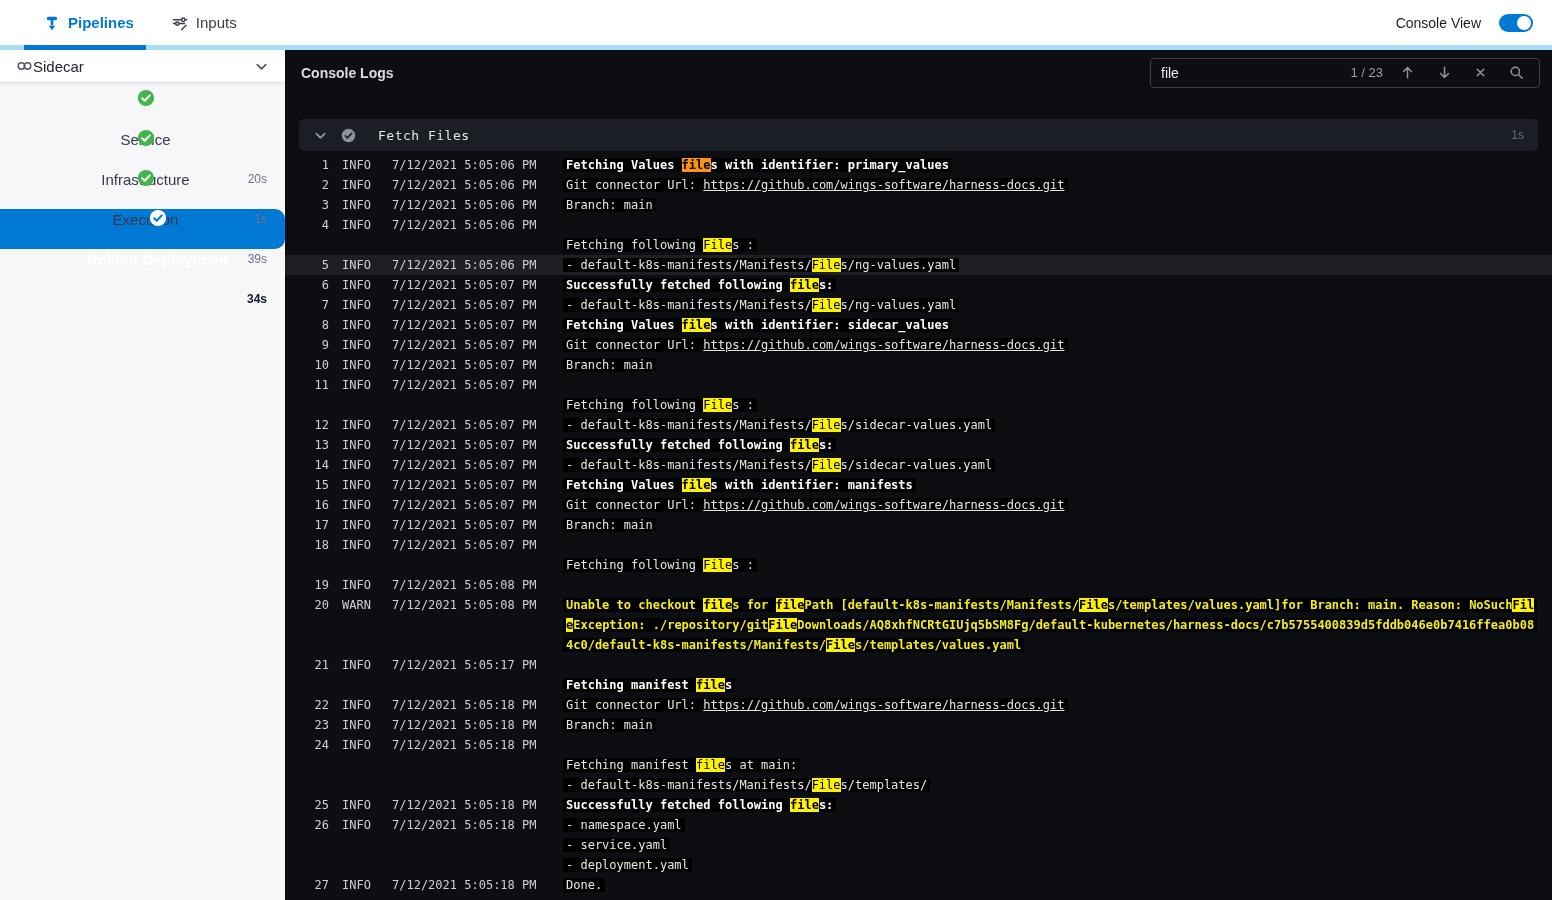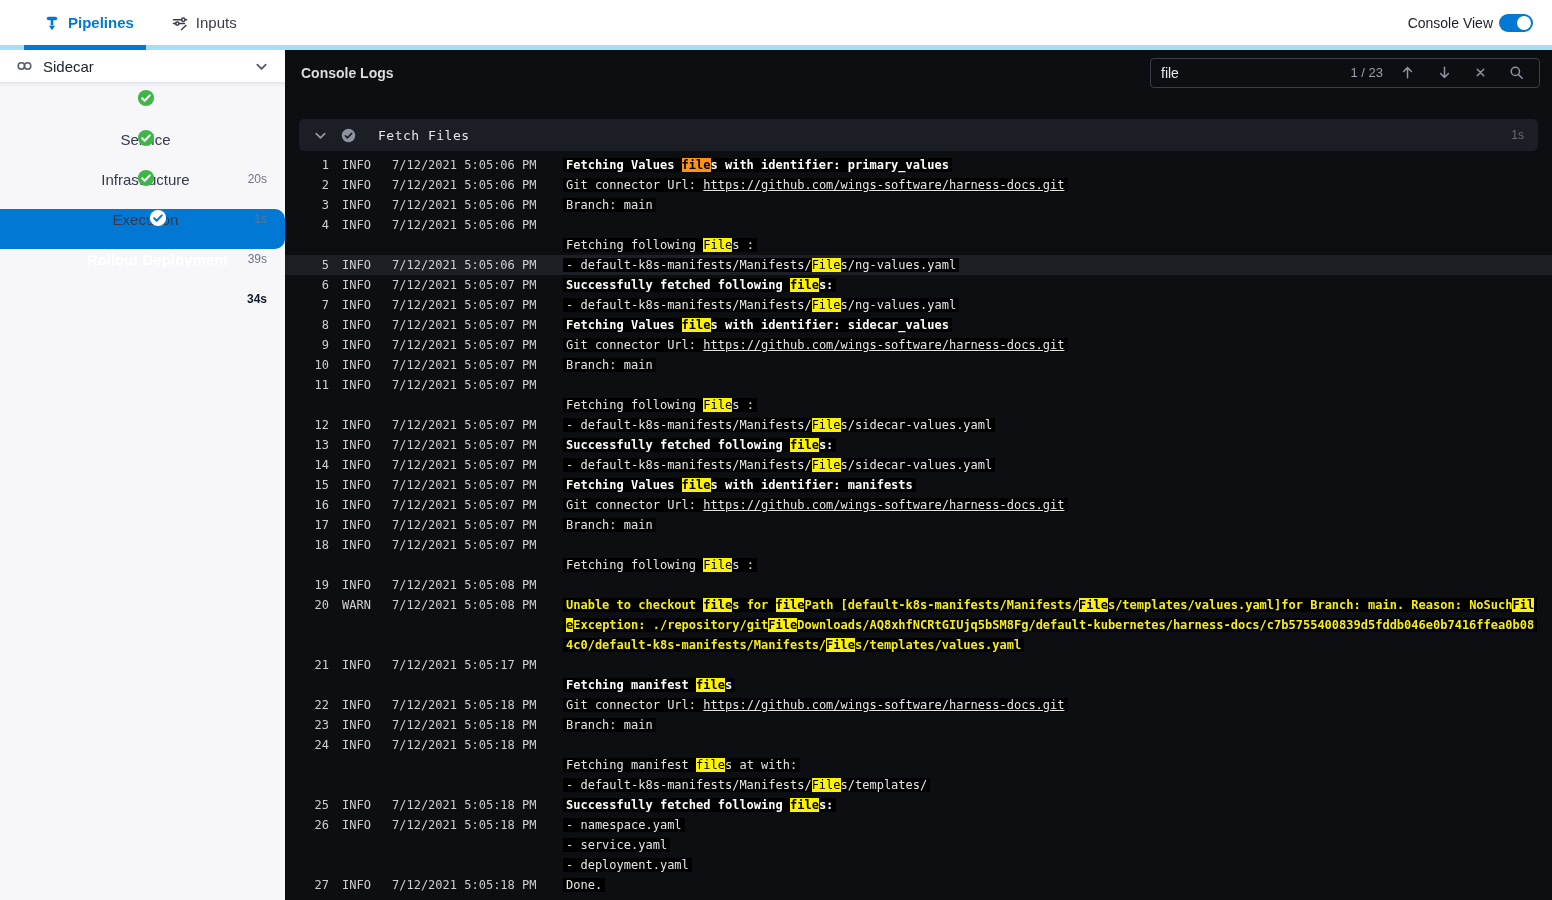--- a/index.html
+++ b/index.html
@@ -5,36 +5,36 @@
   * { margin:0; padding:0; box-sizing:border-box; }
   html,body { width:1552px; height:900px; overflow:hidden; background:#fff;
               font-family:"Liberation Sans", sans-serif; }
 
   
   .topbar { height:45px; background:#fff; display:flex; align-items:center; }
   .tabs { display:flex; align-items:center; margin-left:44px; gap:38px; }
   .tab { display:flex; align-items:center; gap:8px; font-size:15px; color:#3a3b4a; cursor:pointer; }
   .tab.active { color:#0278d5; font-weight:bold; }
   .tab .icon svg { display:block; }
-  .topbar-right { margin-left:auto; display:flex; align-items:center; gap:6px; padding-right:19px; }
+  .topbar-right { margin-left:auto; display:flex; align-items:center; gap:18px; padding-right:19px; }
   .cv-label { font-size:14px; color:#1c1e2a; }
   .toggle { width:34px; height:18px; border-radius:10px; background:#0278d5; position:relative; display:inline-block; cursor:pointer; }
   .toggle .knob { position:absolute; top:2px; right:2px; width:14px; height:14px; border-radius:50%; background:#fff; }
 
   .strip { height:5px; background:#a5def5; position:relative; }
   .strip .seg { position:absolute; left:24px; top:0; width:122px; height:100%; background:#0277d4; }
 
   
   .app { display:flex; height:850px; }
 
   
   .sidebar { width:285px; background:#f7f7fa; display:flex; flex-direction:column; }
   .side-head { height:33px; background:#fff; border-bottom:1px solid #e2e2ea;
                box-shadow:0 2px 3px rgba(40,41,61,.06);
-               display:flex; align-items:center; gap:10px; padding:0 16px; cursor:pointer; }
+               display:flex; align-items:center; padding:0 16px; cursor:pointer; }
   .side-head .stage-name { font-size:15px; color:#22232e; }
   .side-head .chev { margin-left:auto; color:#51536a; }
   .icon svg { display:block; }
   .steps { padding-top:6px; }
   .step { height:40px; display:flex; align-items:center; gap:24px; padding-left:24px; padding-right:18px; cursor:pointer;flex-direction:column; }
   .step .lbl { font-size:15px; color:#36384d; }
   .step .dur { margin-left:auto; font-size:12px; color:#6f7184; }
   .step.indent { padding-left:48px; }
   .step.selected { background:#0278d5; border-radius:0 10px 10px 0; }
   .step.selected .lbl { color:#fff; font-weight:bold; }
@@ -382,21 +382,21 @@
         <div class="log-row">
           <span class="c-num">24</span>
           <span class="c-level">INFO</span>
           <span class="c-time">7/12/2021 5:05:18 PM</span>
           <span class="c-msg"></span>
         </div>
         <div class="log-row">
           <span class="c-num"></span>
           <span class="c-level"></span>
           <span class="c-time"></span>
-          <span class="c-msg"><span class="chip"><span>Fetching manifest </span><span class="mk">file</span><span>s at with:</span></span></span>
+          <span class="c-msg"><span class="chip"><span>Fetching manifest </span><span class="mk">file</span><span>s at main:</span></span></span>
         </div>
         <div class="log-row">
           <span class="c-num"></span>
           <span class="c-level"></span>
           <span class="c-time"></span>
           <span class="c-msg"><span class="chip"><span>- default-k8s-manifests/Manifests/</span><span class="mk">File</span><span>s/templates/</span></span></span>
         </div>
         <div class="log-row b">
           <span class="c-num">25</span>
           <span class="c-level">INFO</span>

